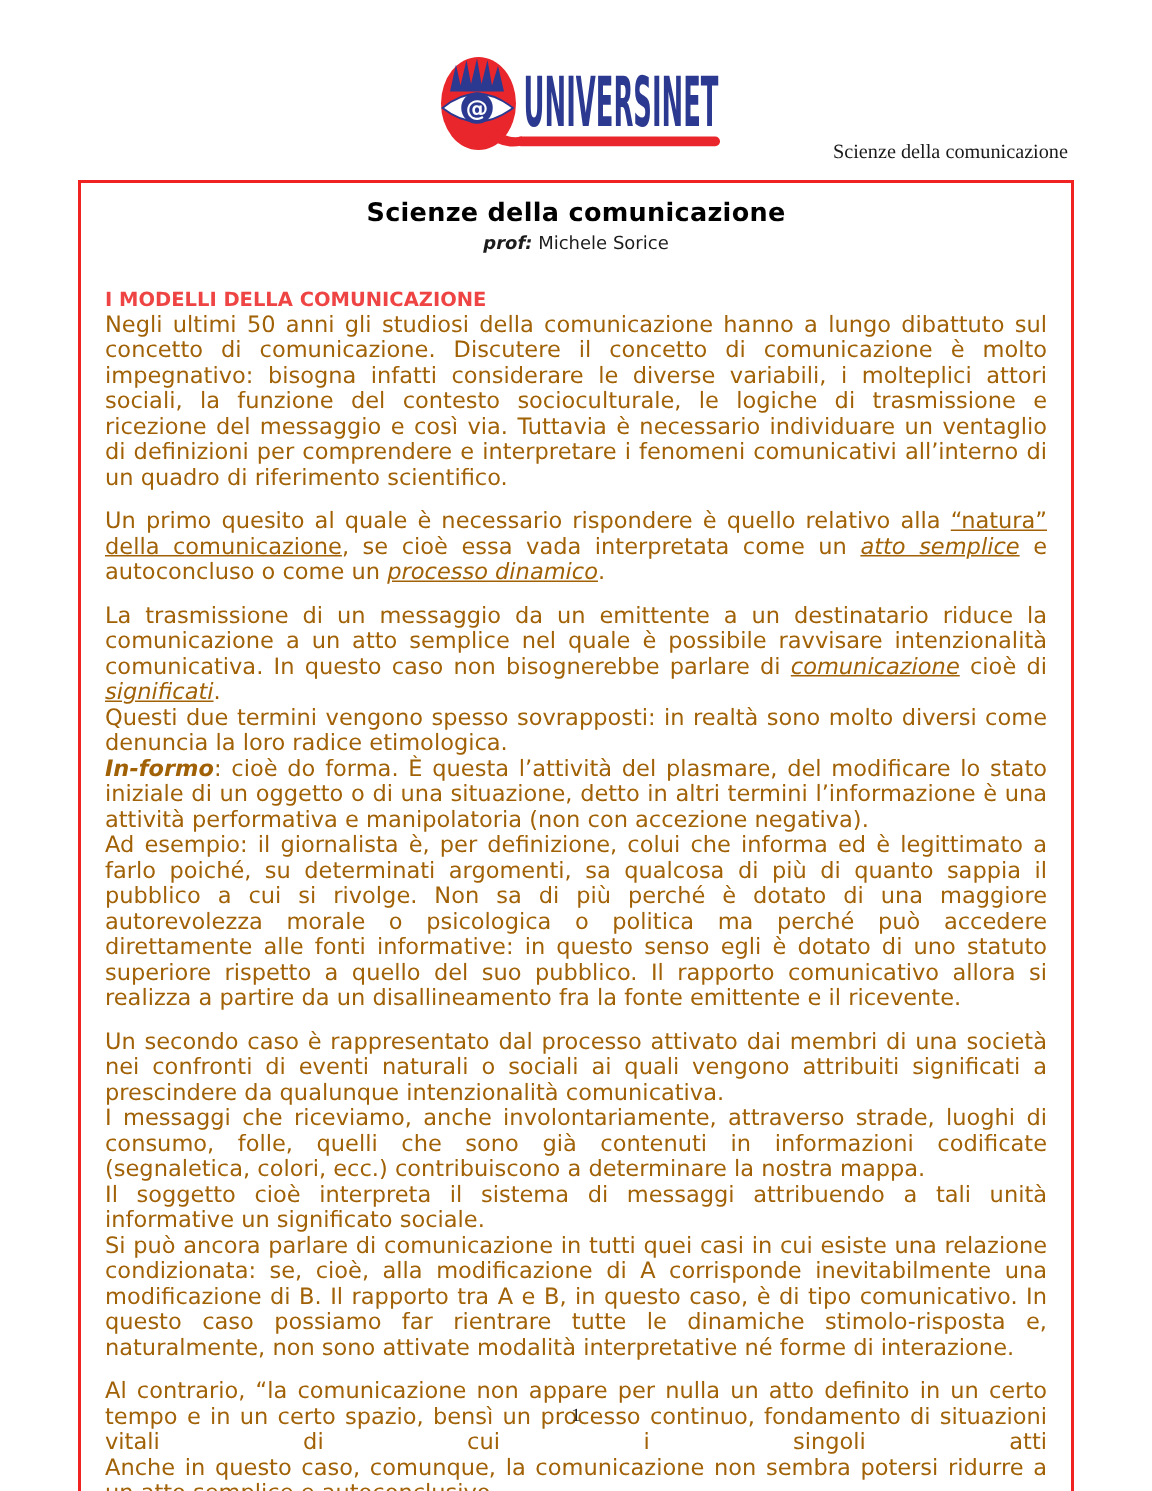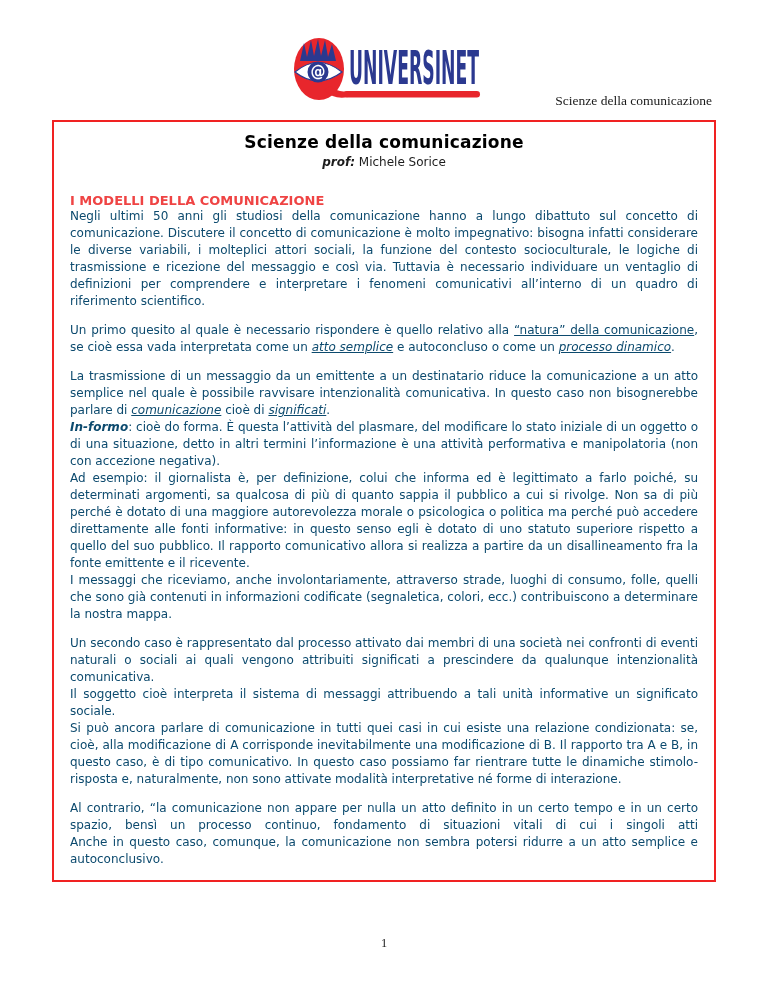--- a/index.html
+++ b/index.html
@@ -15,21 +15,21 @@
   .frame{position:absolute;left:52px;top:120px;width:664px;box-sizing:border-box;
     border:2px solid #f02222;padding:8px 16px 12px 16px;background:#ffffff;}
 
   .doc-title{font-size:17px;font-weight:bold;text-align:center;color:#000;
     margin:2px 0 0 0;letter-spacing:0.2px;}
   .doc-subtitle{font-size:12px;text-align:center;margin:3px 0 0 0;color:#1c1c1c;}
   .doc-subtitle .b{font-weight:bold;}
 
   .section-heading{font-size:13px;font-weight:bold;margin:24px 0 0 0;color:#ef4444;}
 
-  .para{font-size:12px;line-height:17px;text-align:justify;margin:0;color:#0c4a6e;}
+  .para{font-size:15px;line-height:17px;text-align:justify;margin:0;color:#a16207;}
   .para.gap{margin-top:12px;}
   .para.jl{text-align-last:justify;}
   .b{font-weight:bold;font-style:italic;}
   .i{font-style:italic;text-decoration:underline;}
   .u{text-decoration:underline;}
   .bi{font-weight:bold;font-style:italic;}
 
   .page-number{position:absolute;top:936px;left:0;width:768px;text-align:center;
     font-family:"Liberation Serif","DejaVu Serif",serif;font-size:12.5px;color:#222;}
 </style>
@@ -60,24 +60,25 @@
   <div class="doc-title">Scienze della comunicazione</div>
   <div class="doc-subtitle">
     <span class="b">prof:</span>
     <span>Michele Sorice</span>
   </div>
   <div class="section-heading">I MODELLI DELLA COMUNICAZIONE</div>
   <div>
       <p class="para"><span>Negli ultimi 50 anni gli studiosi della comunicazione hanno a lungo dibattuto sul concetto di comunicazione. Discutere il concetto di comunicazione è molto impegnativo: bisogna infatti considerare le diverse variabili, i molteplici attori sociali, la funzione del contesto socioculturale, le logiche di trasmissione e ricezione del messaggio e così via. Tuttavia è necessario individuare un ventaglio di definizioni per comprendere e interpretare i fenomeni comunicativi all’interno di un quadro di riferimento scientifico.</span></p>
       <p class="para gap"><span>Un primo quesito al quale è necessario rispondere è quello relativo alla </span><span class="u">“natura” della comunicazione</span><span>, se cioè essa vada interpretata come un </span><span class="i">atto semplice</span><span> e autoconcluso o come un </span><span class="i">processo dinamico</span><span>.</span></p>
       <p class="para gap"><span>La trasmissione di un messaggio da un emittente a un destinatario riduce la comunicazione a un atto semplice nel quale è possibile ravvisare intenzionalità comunicativa. In questo caso non bisognerebbe parlare di </span><span class="i">comunicazione</span><span> cioè di </span><span class="i">significati</span><span>.</span></p>
+      <p class="para"><span>Questi due termini vengono spesso sovrapposti: in realtà sono molto diversi come denuncia la loro radice etimologica.</span></p>
       <p class="para"><span class="bi">In-formo</span><span>: cioè do forma. È questa l’attività del plasmare, del modificare lo stato iniziale di un oggetto o di una situazione, detto in altri termini l’informazione è una attività performativa e manipolatoria (non con accezione negativa).</span></p>
       <p class="para"><span>Ad esempio: il giornalista è, per definizione, colui che informa ed è legittimato a farlo poiché, su determinati argomenti, sa qualcosa di più di quanto sappia il pubblico a cui si rivolge. Non sa di più perché è dotato di una maggiore autorevolezza morale o psicologica o politica ma perché può accedere direttamente alle fonti informative: in questo senso egli è dotato di uno statuto superiore rispetto a quello del suo pubblico. Il rapporto comunicativo allora si realizza a partire da un disallineamento fra la fonte emittente e il ricevente.</span></p>
+      <p class="para gap"><span>Un secondo caso è rappresentato dal processo attivato dai membri di una società nei confronti di eventi naturali o sociali ai quali vengono attribuiti significati a prescindere da qualunque intenzionalità comunicativa.</span></p>
       <p class="para"><span>I messaggi che riceviamo, anche involontariamente, attraverso strade, luoghi di consumo, folle, quelli che sono già contenuti in informazioni codificate (segnaletica, colori, ecc.) contribuiscono a determinare la nostra mappa.</span></p>
-      <p class="para gap"><span>Un secondo caso è rappresentato dal processo attivato dai membri di una società nei confronti di eventi naturali o sociali ai quali vengono attribuiti significati a prescindere da qualunque intenzionalità comunicativa.</span></p>
       <p class="para"><span>Il soggetto cioè interpreta il sistema di messaggi attribuendo a tali unità informative un significato sociale.</span></p>
       <p class="para"><span>Si può ancora parlare di comunicazione in tutti quei casi in cui esiste una relazione condizionata: se, cioè, alla modificazione di A corrisponde inevitabilmente una modificazione di B. Il rapporto tra A e B, in questo caso, è di tipo comunicativo. In questo caso possiamo far rientrare tutte le dinamiche stimolo-risposta e, naturalmente, non sono attivate modalità interpretative né forme di interazione.</span></p>
       <p class="para gap jl"><span>Al contrario, “la comunicazione non appare per nulla un atto definito in un certo tempo e in un certo spazio, bensì un processo continuo, fondamento di situazioni vitali di cui i singoli atti</span></p>
       <p class="para"><span>Anche in questo caso, comunque, la comunicazione non sembra potersi ridurre a un atto semplice e autoconclusivo.</span></p>
     </div>
 </div>
 
 <div class="page-number">1</div>
 
 </body></html>

